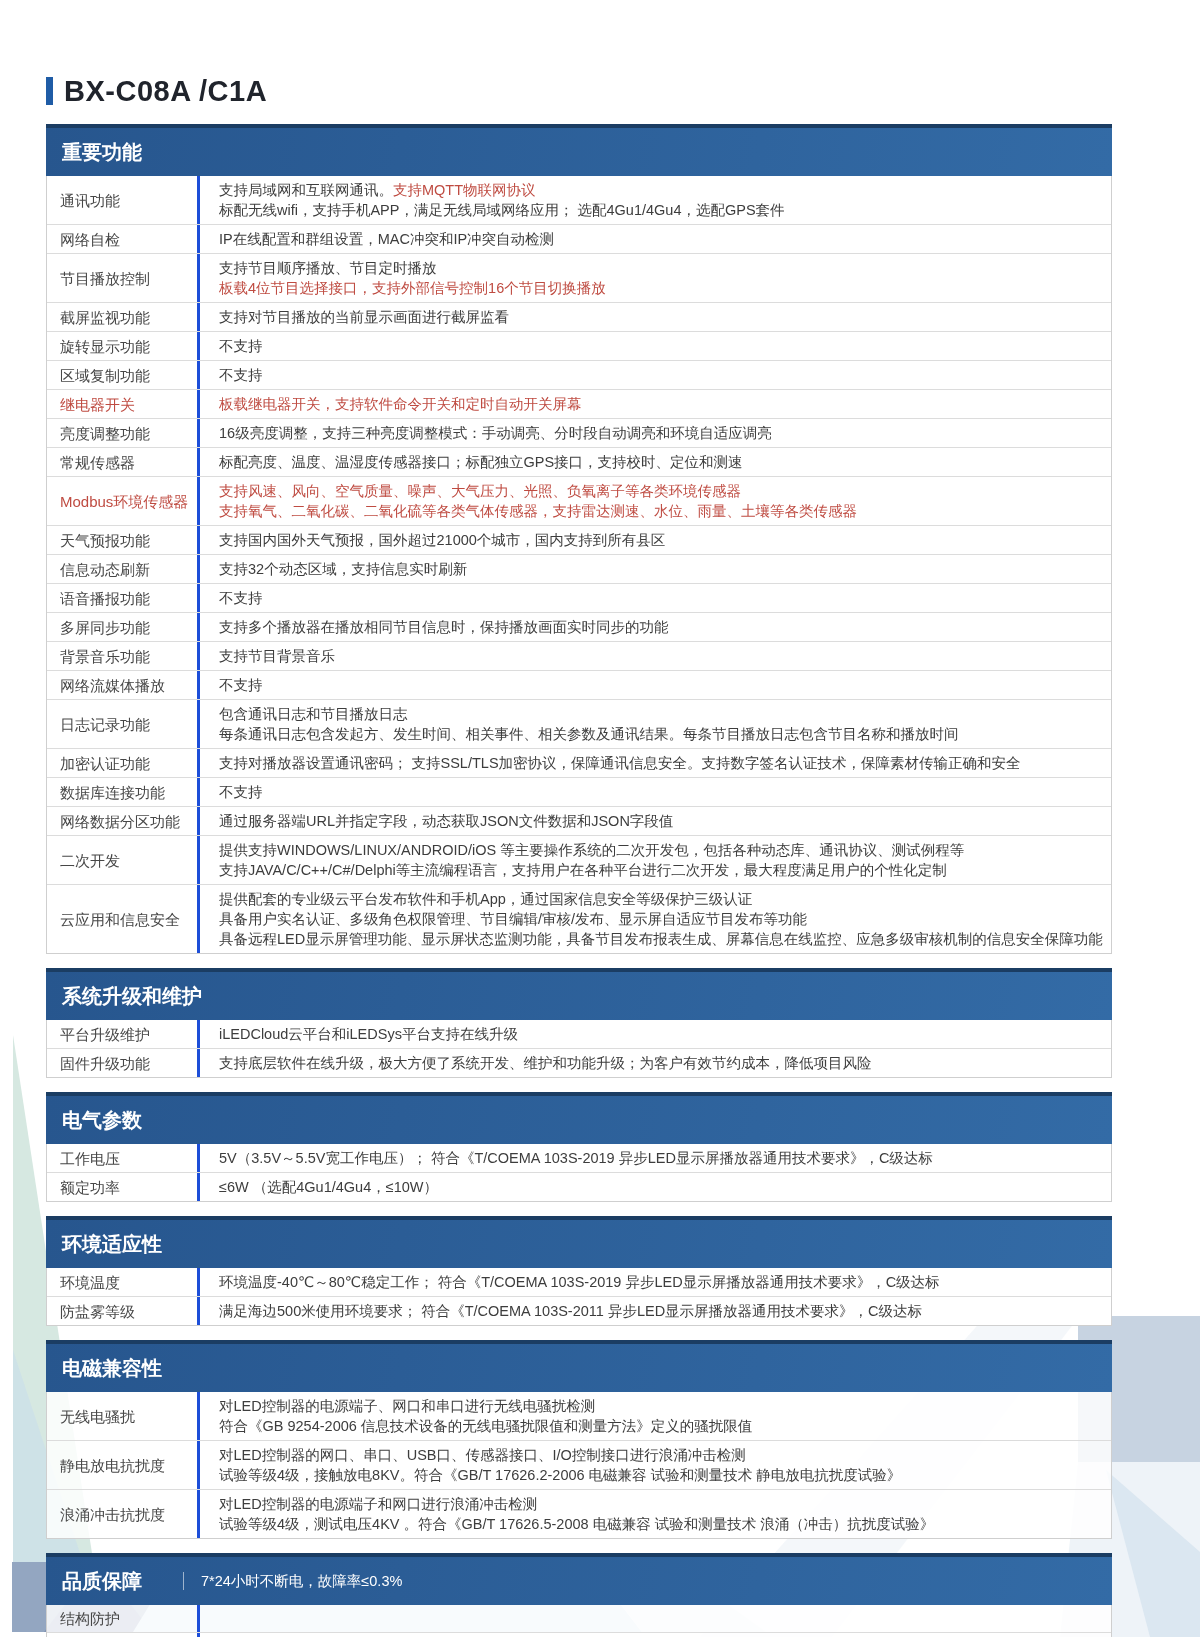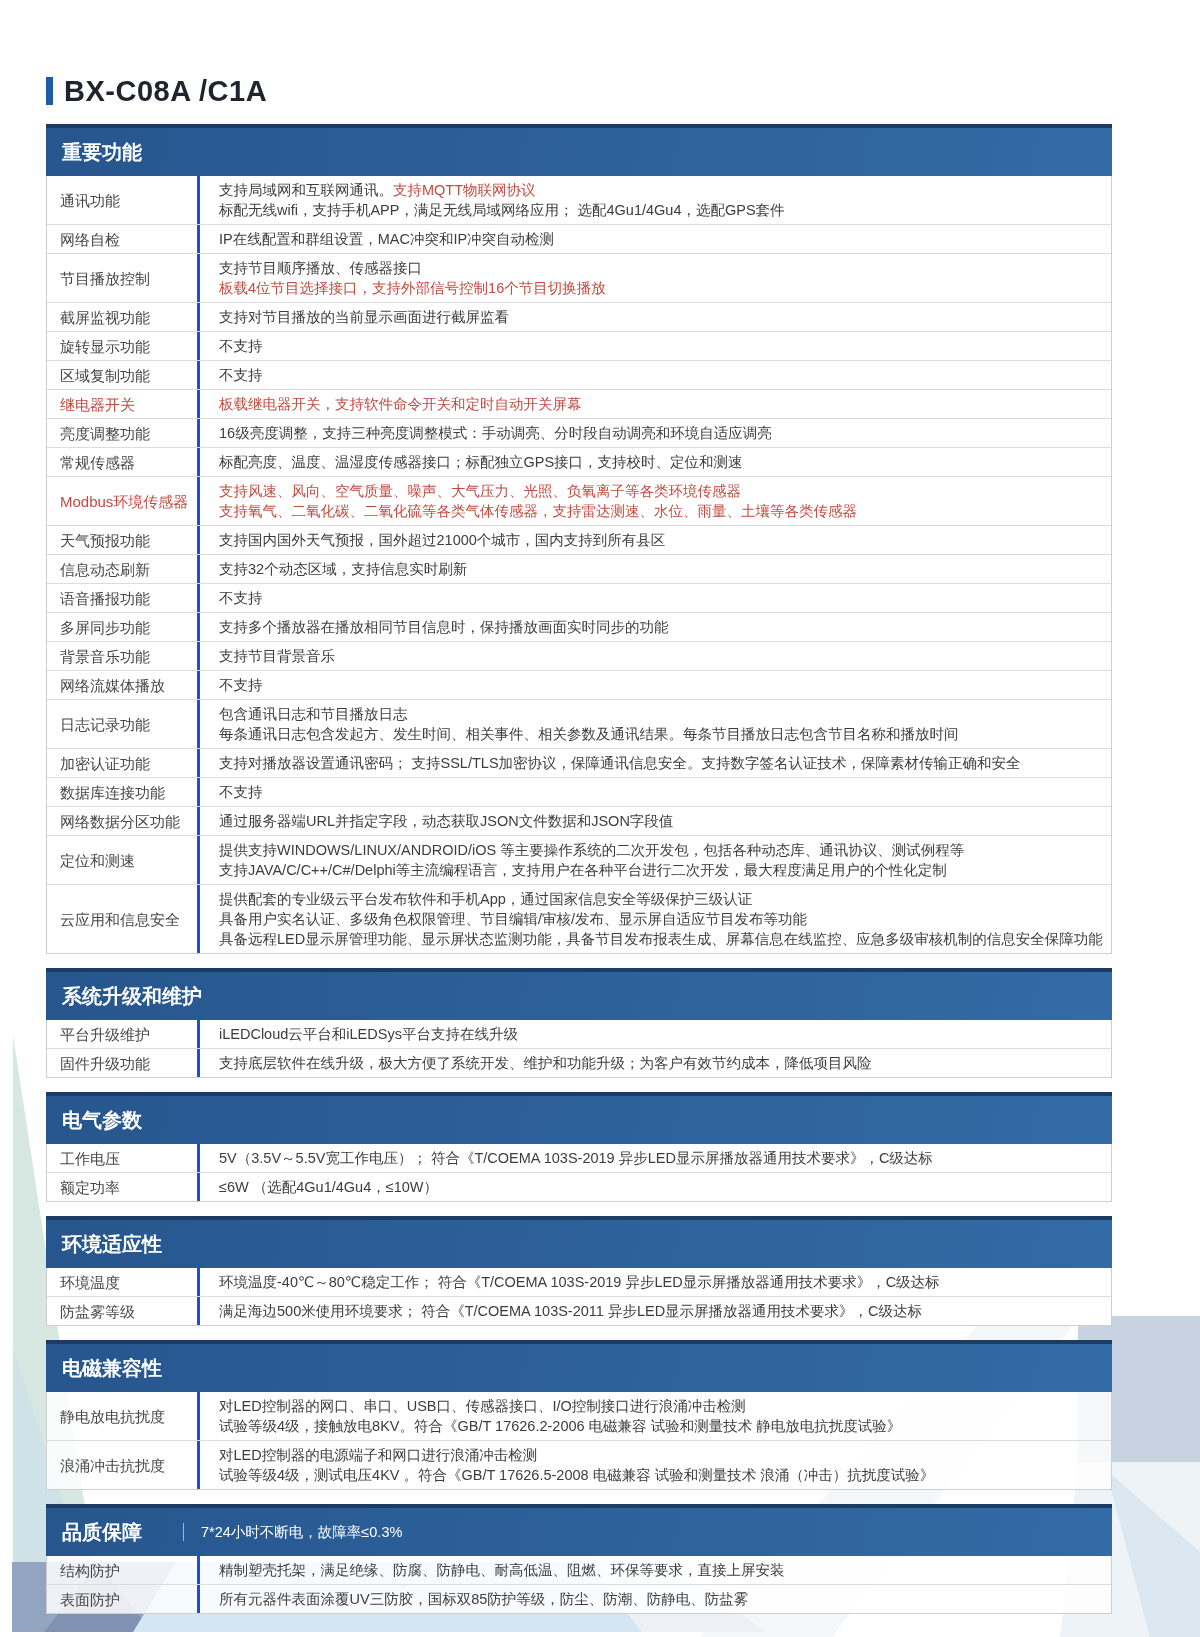--- a/index.html
+++ b/index.html
@@ -79,21 +79,21 @@
           </div>
           <div class="row">
             <div class="cell-label">网络自检</div>
             <div class="cell-value">
               <div class="line"><span>IP在线配置和群组设置，MAC冲突和IP冲突自动检测</span></div>
             </div>
           </div>
           <div class="row">
             <div class="cell-label">节目播放控制</div>
             <div class="cell-value">
-              <div class="line"><span>支持节目顺序播放、传感器接口</span></div>
+              <div class="line"><span>支持节目顺序播放、节目定时播放</span></div>
               <div class="line"><span class="red">板载4位节目选择接口，支持外部信号控制16个节目切换播放</span></div>
             </div>
           </div>
           <div class="row">
             <div class="cell-label">截屏监视功能</div>
             <div class="cell-value">
               <div class="line"><span>支持对节目播放的当前显示画面进行截屏监看</span></div>
             </div>
           </div>
           <div class="row">
@@ -188,21 +188,21 @@
               <div class="line"><span>不支持</span></div>
             </div>
           </div>
           <div class="row">
             <div class="cell-label">网络数据分区功能</div>
             <div class="cell-value">
               <div class="line"><span>通过服务器端URL并指定字段，动态获取JSON文件数据和JSON字段值</span></div>
             </div>
           </div>
           <div class="row">
-            <div class="cell-label">定位和测速</div>
+            <div class="cell-label">二次开发</div>
             <div class="cell-value">
               <div class="line"><span>提供支持WINDOWS/LINUX/ANDROID/iOS 等主要操作系统的二次开发包，包括各种动态库、通讯协议、测试例程等</span></div>
               <div class="line"><span>支持JAVA/C/C++/C#/Delphi等主流编程语言，支持用户在各种平台进行二次开发，最大程度满足用户的个性化定制</span></div>
             </div>
           </div>
           <div class="row">
             <div class="cell-label">云应用和信息安全</div>
             <div class="cell-value">
               <div class="line"><span>提供配套的专业级云平台发布软件和手机App，通过国家信息安全等级保护三级认证</span></div>
               <div class="line"><span>具备用户实名认证、多级角色权限管理、节目编辑/审核/发布、显示屏自适应节目发布等功能</span></div>
@@ -266,20 +266,27 @@
               <div class="line"><span>满足海边500米使用环境要求； 符合《T/COEMA 103S-2011 异步LED显示屏播放器通用技术要求》，C级达标</span></div>
             </div>
           </div>
         </div>
       </section>
       <section class="section translucent">
         <div class="section-header">
           <span class="section-title">电磁兼容性</span>
         </div>
         <div class="spec-table">
+          <div class="row">
+            <div class="cell-label">无线电骚扰</div>
+            <div class="cell-value">
+              <div class="line"><span>对LED控制器的电源端子、网口和串口进行无线电骚扰检测</span></div>
+              <div class="line"><span>符合《GB 9254-2006 信息技术设备的无线电骚扰限值和测量方法》定义的骚扰限值</span></div>
+            </div>
+          </div>
           <div class="row">
             <div class="cell-label">静电放电抗扰度</div>
             <div class="cell-value">
               <div class="line"><span>对LED控制器的网口、串口、USB口、传感器接口、I/O控制接口进行浪涌冲击检测</span></div>
               <div class="line"><span>试验等级4级，接触放电8KV。符合《GB/T 17626.2-2006 电磁兼容 试验和测量技术 静电放电抗扰度试验》</span></div>
             </div>
           </div>
           <div class="row">
             <div class="cell-label">浪涌冲击抗扰度</div>
             <div class="cell-value">
@@ -291,23 +298,20 @@
       </section>
       <section class="section translucent">
         <div class="section-header with-tagline">
           <span class="section-title">品质保障</span>
           <span class="header-divider"></span>
           <span class="header-tagline">7*24小时不断电，故障率≤0.3%</span>
         </div>
         <div class="spec-table">
           <div class="row">
             <div class="cell-label">结构防护</div>
-            <div class="cell-value">
-              <div class="line"><span>精制塑壳托架，满足绝缘、防腐、防静电、耐高低温、阻燃、环保等要求，直接上屏安装</span></div>
-            </div>
           </div>
           <div class="row">
             <div class="cell-label">表面防护</div>
             <div class="cell-value">
               <div class="line"><span>所有元器件表面涂覆UV三防胶，国标双85防护等级，防尘、防潮、防静电、防盐雾</span></div>
             </div>
           </div>
         </div>
       </section>
     </div>

